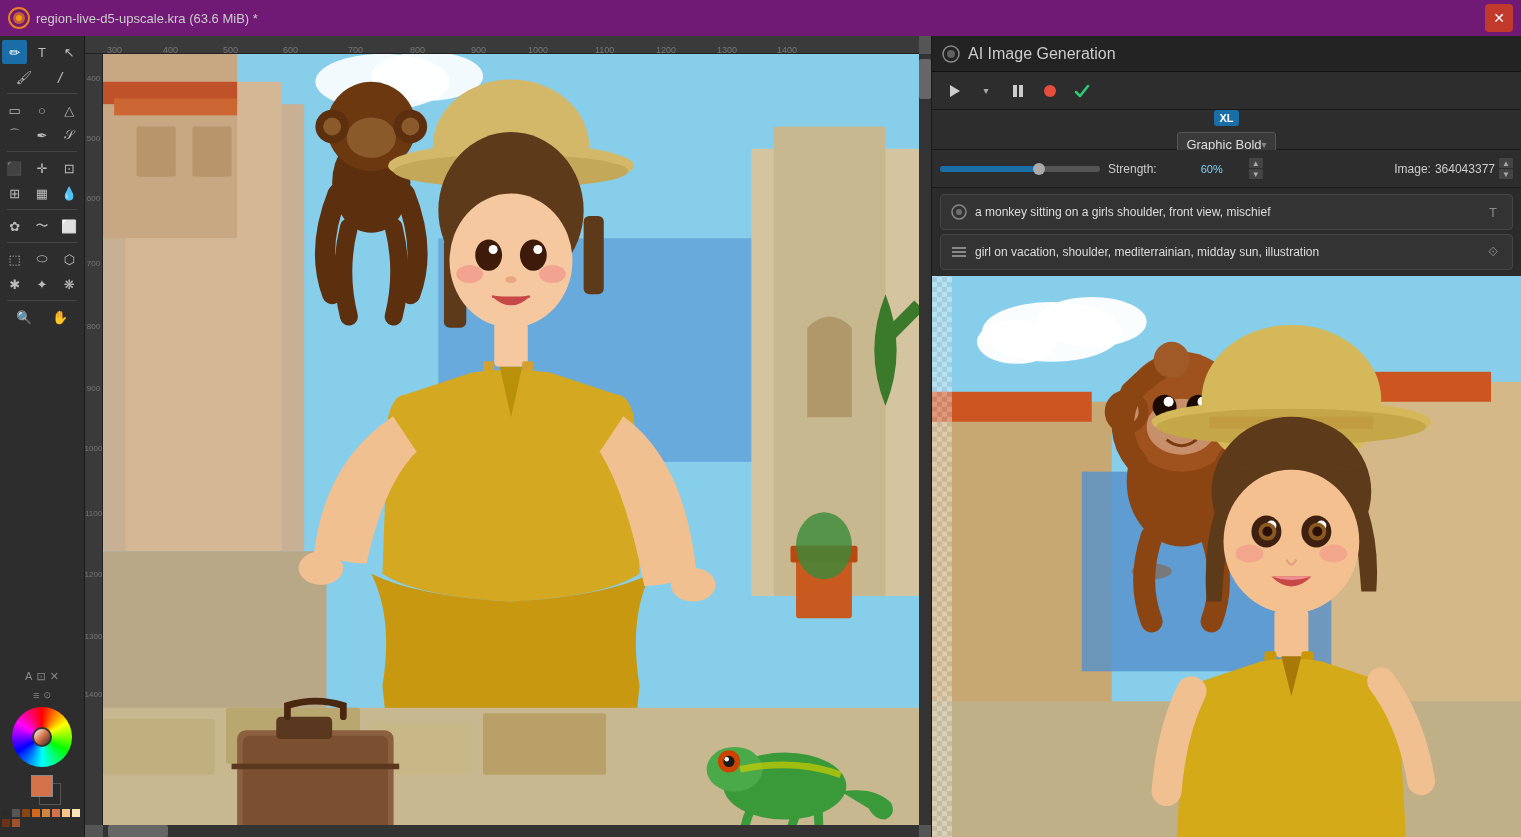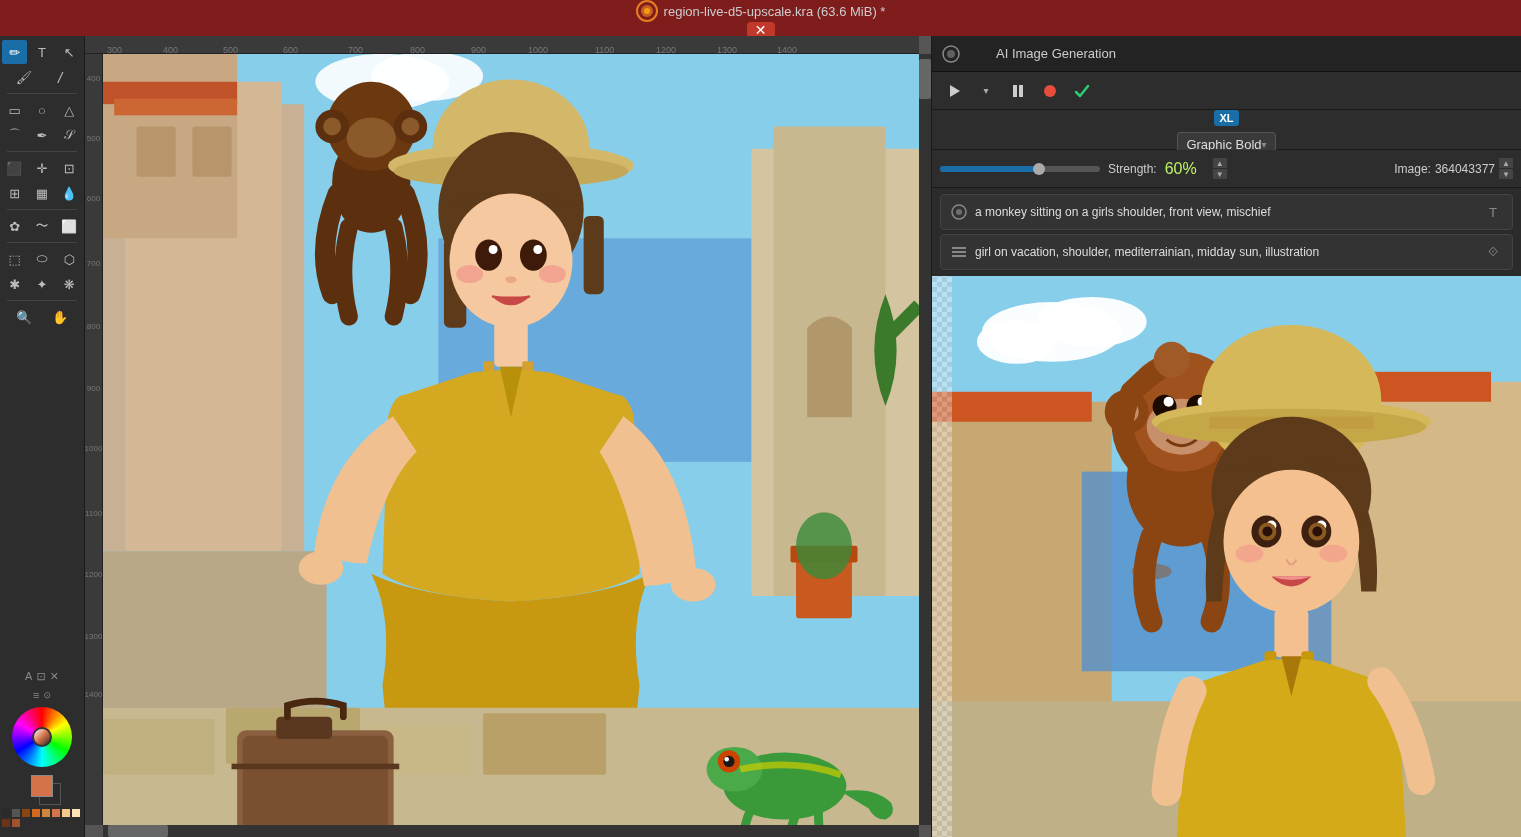--- a/index.html
+++ b/index.html
@@ -9,27 +9,26 @@
       background: #2b2b2b;
       font-family: 'Segoe UI', Arial, sans-serif;
       overflow: hidden;
       display: flex;
       flex-direction: column;
     }
 
     
     #titlebar {
       height: 36px;
-      background: #7f1d1d;
+      background: #701a75;
       display: flex;
       align-items: center;
       justify-content: space-between;
       padding: 0 8px;
       flex-shrink: 0;
-      flex-direction: column;
     }
     #titlebar-left {
       display: flex;
       align-items: center;
       gap: 6px;
     }
     #app-logo {
       width: 22px;
       height: 22px;
     }
@@ -209,23 +208,22 @@
       background: #232323;
       display: flex;
       align-items: center;
       padding: 0 10px;
       gap: 8px;
       border-bottom: 1px solid #111;
     }
 
     #ai-panel-title {
       color: #cccccc;
-      font-size: 13px;
+      font-size: 16px;
       font-weight: 500;
-      margin-left: 28px;
     }
 
     #ai-controls-bar {
       height: 38px;
       background: #2d2d2d;
       display: flex;
       align-items: center;
       padding: 0 8px;
       gap: 4px;
       border-bottom: 1px solid #1a1a1a;
@@ -326,23 +324,24 @@
       position: absolute;
       top: -3px;
       left: 58%;
     }
 
     #strength-label {
       color: #ccc;
       font-size: 12px;
     }
     #strength-value {
-      color: #bef264;
-      font-size: 16px;
+      color: #7dd3fc;
+      font-size: 11px;
       min-width: 40px;
+      margin-left: 36px;
     }
     .spin-btns {
       display: flex;
       flex-direction: column;
       gap: 1px;
     }
     .spin-btn {
       width: 14px;
       height: 10px;
       background: #444;

